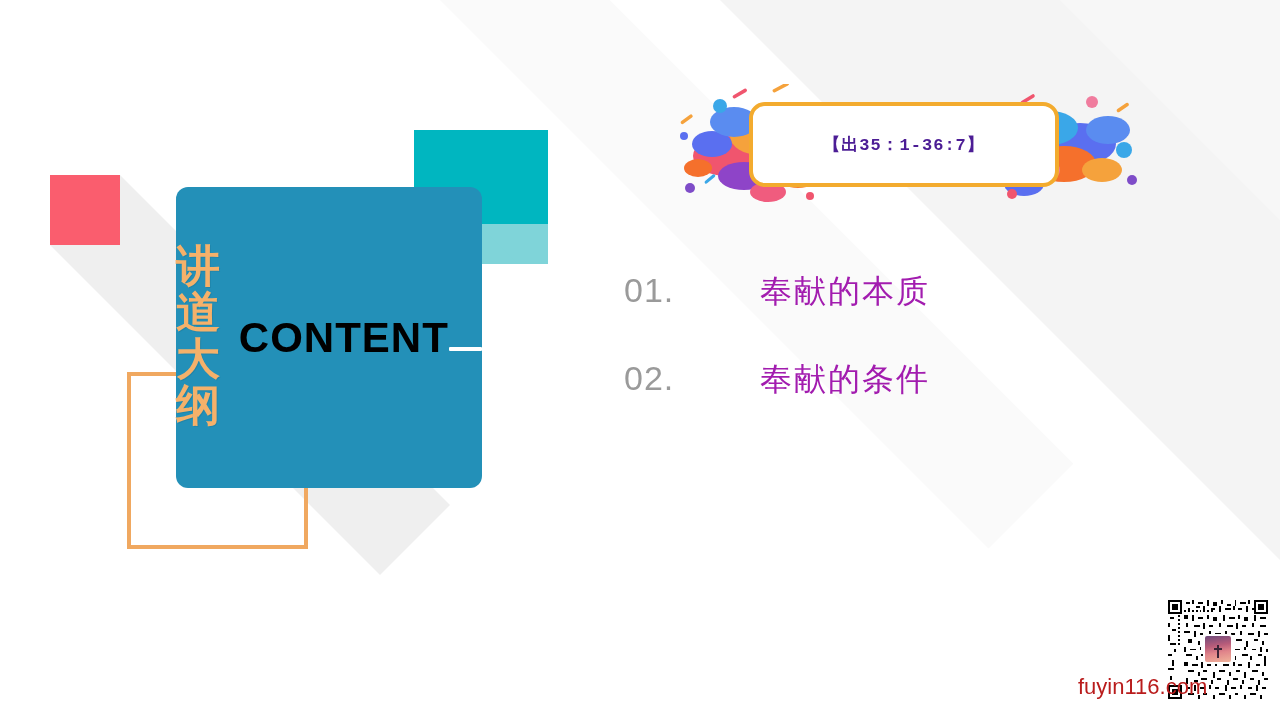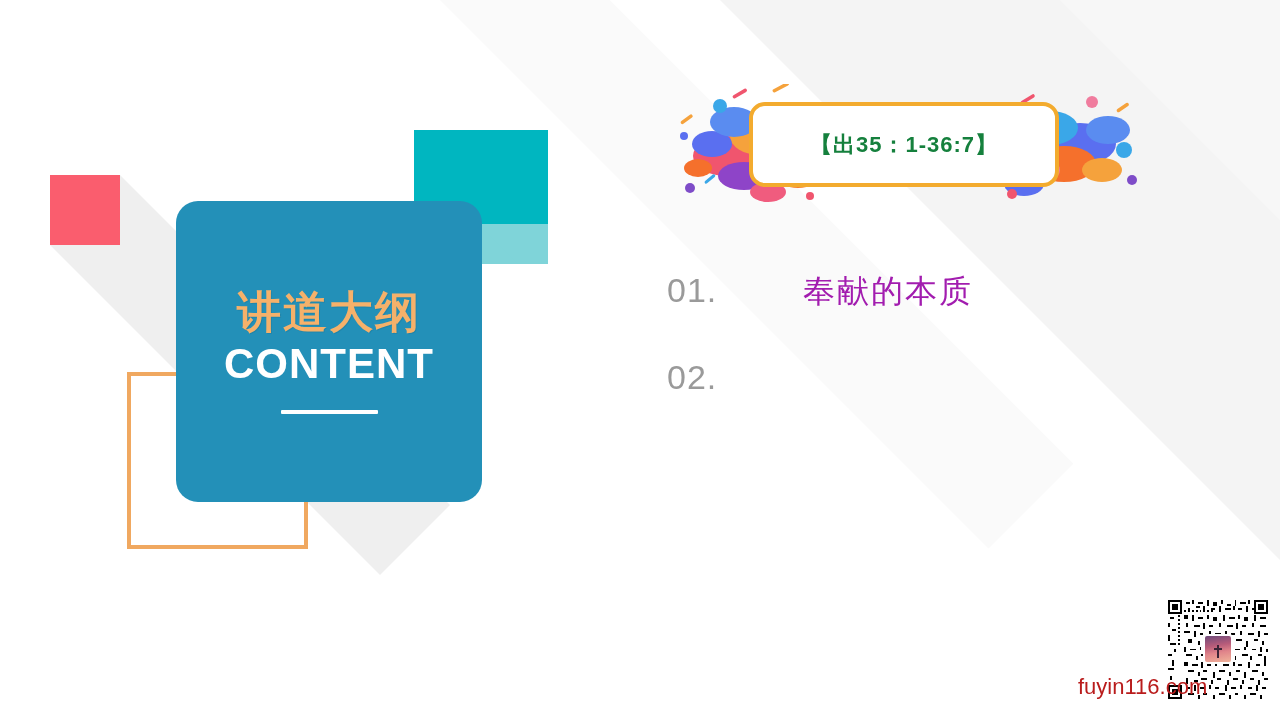--- a/index.html
+++ b/index.html
@@ -88,42 +88,41 @@
     width: 181px; height: 177px;
     border: 4px solid #f0a860;
     box-sizing: border-box;
     z-index: 2;
     background: transparent;
   }
 
   
   .card {
     position: absolute;
-    left: 176px; top: 201px;
+    left: 176px; top: 187px;
     width: 306px; height: 301px;
     background: #2390b8;
-    border-radius: 22px;
+    border-radius: 12px;
     z-index: 5;
     display: flex;
-    flex-direction: column;
     align-items: center;
     justify-content: center;
   }
   .card-title-cn {
     color: #f5b16a;
     font-size: 44px;
     font-weight: bold;
     letter-spacing: 2px;
     line-height: 1.05;
     margin: 0 0 4px 0;
     font-family: "DejaVu Sans", "Liberation Sans", sans-serif;
     text-shadow: 1px 1px 0 rgba(0,0,0,0.07);
   }
   .card-title-en {
-    color: #ffffff;
+    color: #000000;
     font-size: 42px;
     font-weight: bold;
     letter-spacing: 1px;
     margin: 0;
     font-family: "Liberation Sans", sans-serif;
   }
   .card-divider {
     margin-top: 22px;
     width: 97px;
     height: 4px;
@@ -150,25 +149,25 @@
     background: #ffffff;
     border: 4px solid #f3ab2e;
     border-radius: 16px;
     box-sizing: border-box;
     z-index: 2;
     display: flex;
     align-items: center;
     justify-content: center;
   }
   .badge-text {
-    color: #15803d;
-    font-size: 22px;
+    color: #4c1d95;
+    font-size: 17px;
     font-weight: bold;
     letter-spacing: 1px;
-    font-family: Liberation Sans, sans-serif;
+    font-family: Liberation Mono, monospace;
     white-space: nowrap;
   }
 
   
   .outline-list {
     position: absolute;
     left: 624px; top: 270px;
     width: 420px;
     z-index: 6;
   }
@@ -178,21 +177,20 @@
     height: 88px;
   }
   .item-num {
     width: 136px;
     flex: 0 0 136px;
     color: #9a9a9a;
     font-size: 34px;
     font-weight: normal;
     letter-spacing: 1px;
     font-family: "Liberation Sans", sans-serif;
-    margin-left: 43px;
   }
   .item-label {
     color: #a21caf;
     font-size: 32px;
     font-weight: normal;
     letter-spacing: 2px;
     font-family: "DejaVu Serif", "Liberation Serif", serif;
     white-space: nowrap;
   }
 
@@ -323,20 +321,21 @@
 
   <div class="outline-list">
 
     <div class="outline-item">
       <span class="item-num">01.</span>
       <span class="item-label">奉献的本质</span>
     </div>
 
     <div class="outline-item">
       <span class="item-num">02.</span>
+      <span class="item-label">奉献的条件</span>
     </div>
 
 
   </div>
 
   <div class="qr-wrap">
     <svg width="106" height="103" viewBox="0 0 53 53" shape-rendering="crispEdges">
       <rect width="53" height="53" fill="#ffffff"></rect>
       <g fill="#000000">
 

